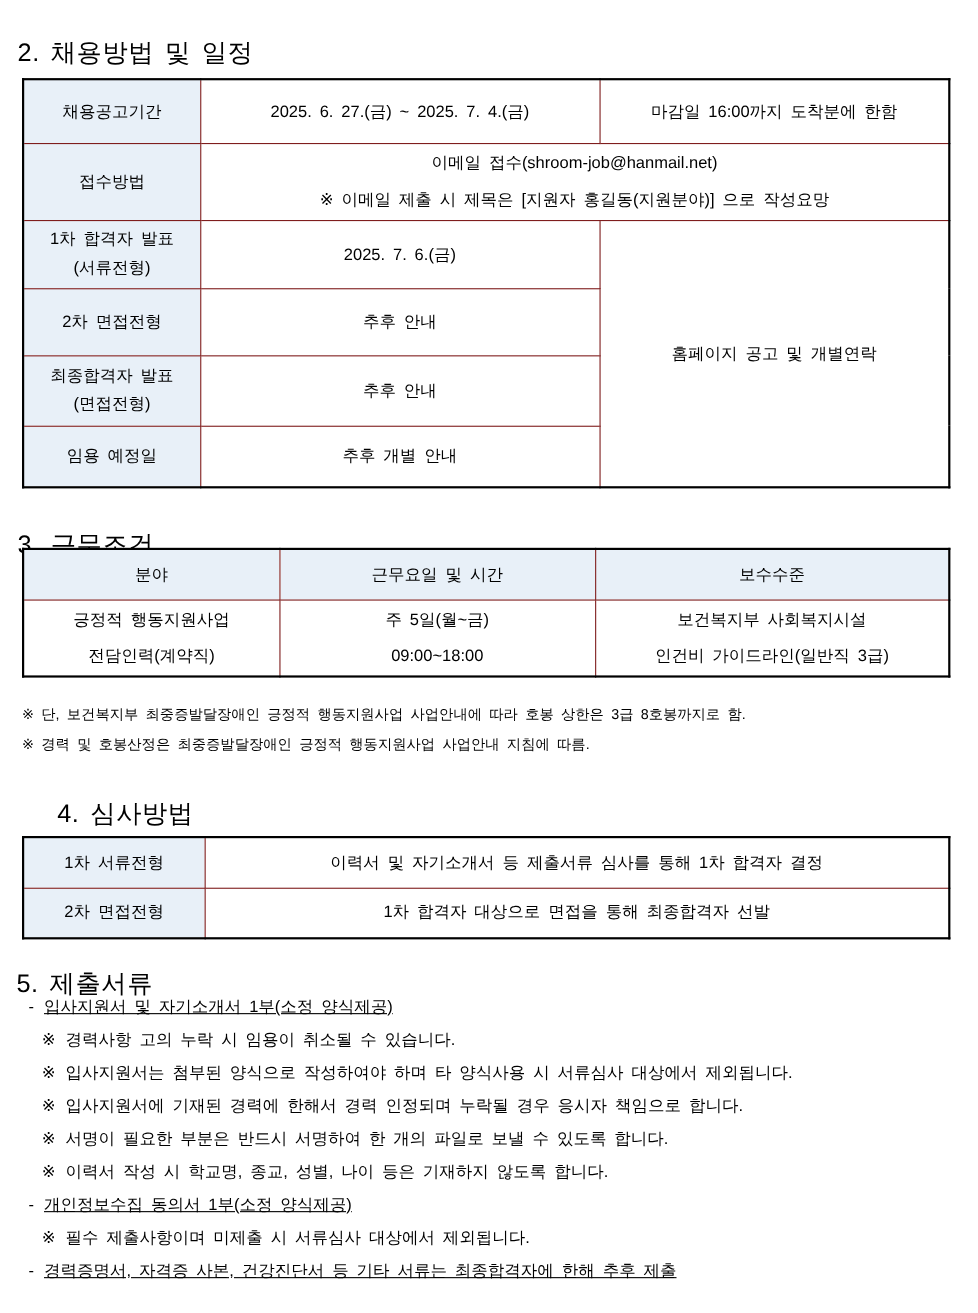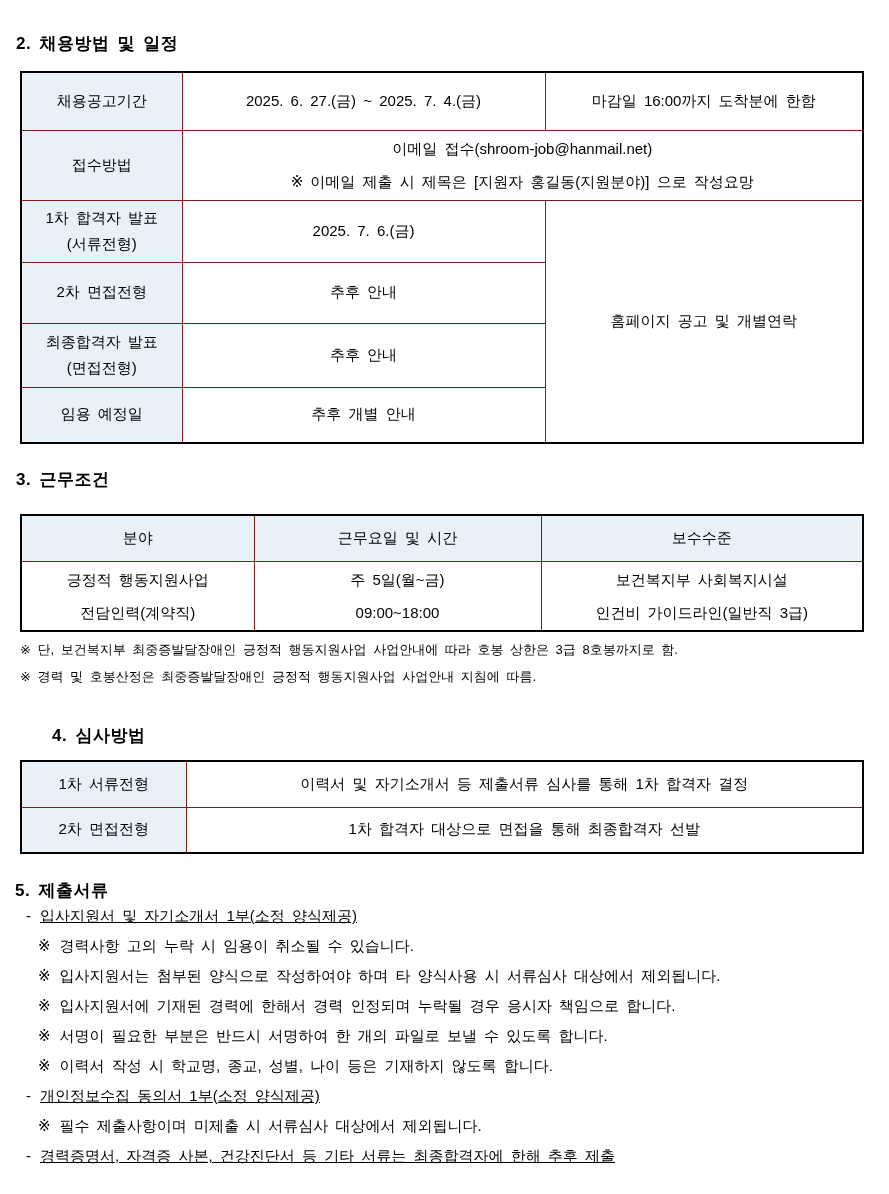--- a/index.html
+++ b/index.html
@@ -7,40 +7,40 @@
     position:relative;
     width:889px;height:1194px;
     background:#fff;
     font-family:"Liberation Sans","DejaVu Sans",sans-serif;
     color:#000;
     overflow:hidden;
     word-spacing:3px;
   }
   .sec-title{
     position:absolute;left:16px;
-    font-size:17px;font-weight:bold;letter-spacing:0.5px;
+    font-size:23px;font-weight:normal;letter-spacing:0.5px;
     white-space:nowrap;
   }
   table{
     position:absolute;left:20px;
     border-collapse:collapse;table-layout:fixed;
     font-size:15px;
   }
   td{
     border:1px solid #7f1d1d;
     text-align:center;vertical-align:middle;
     padding:0 4px;
     overflow:hidden;
   }
   table{border:2px solid #000;}
   .lbl{background:#e8f0f8;}
   .two-line div{line-height:26px;}
   .wide-line div{line-height:33px;}
   .t1{top:71px;width:842px;}
-  .t2{top:514px;width:842px;border-radius:21px;}
+  .t2{top:498px;width:842px;border-radius:21px;}
   .t3{top:760px;width:842px;}
   .t2 td.body div{line-height:33px;}
   .notes{
     position:absolute;left:20px;top:636px;
     font-size:13px;line-height:27px;white-space:nowrap;
   }
   .list{
     position:absolute;left:20px;top:901px;
     font-size:15px;line-height:30px;white-space:nowrap;
   }
@@ -93,21 +93,21 @@
       </td>
       <td>추후 안내</td>
     </tr>
     <tr style="height:56px;">
       <td class="lbl">임용 예정일</td>
       <td>추후 개별 안내</td>
     </tr>
   </tbody>
     </table>
 
-  <div class="sec-title" style="top:468px;">3. 근무조건</div>
+  <div class="sec-title" style="top:480px;">3. 근무조건</div>
 
   <table class="t2">
     <colgroup>
         <col style="width:233px">
         <col style="width:287px">
         <col style="width:322px">
       </colgroup>
     <tbody>
         <tr style="height:46px;">
       <td class="lbl">분야</td>

